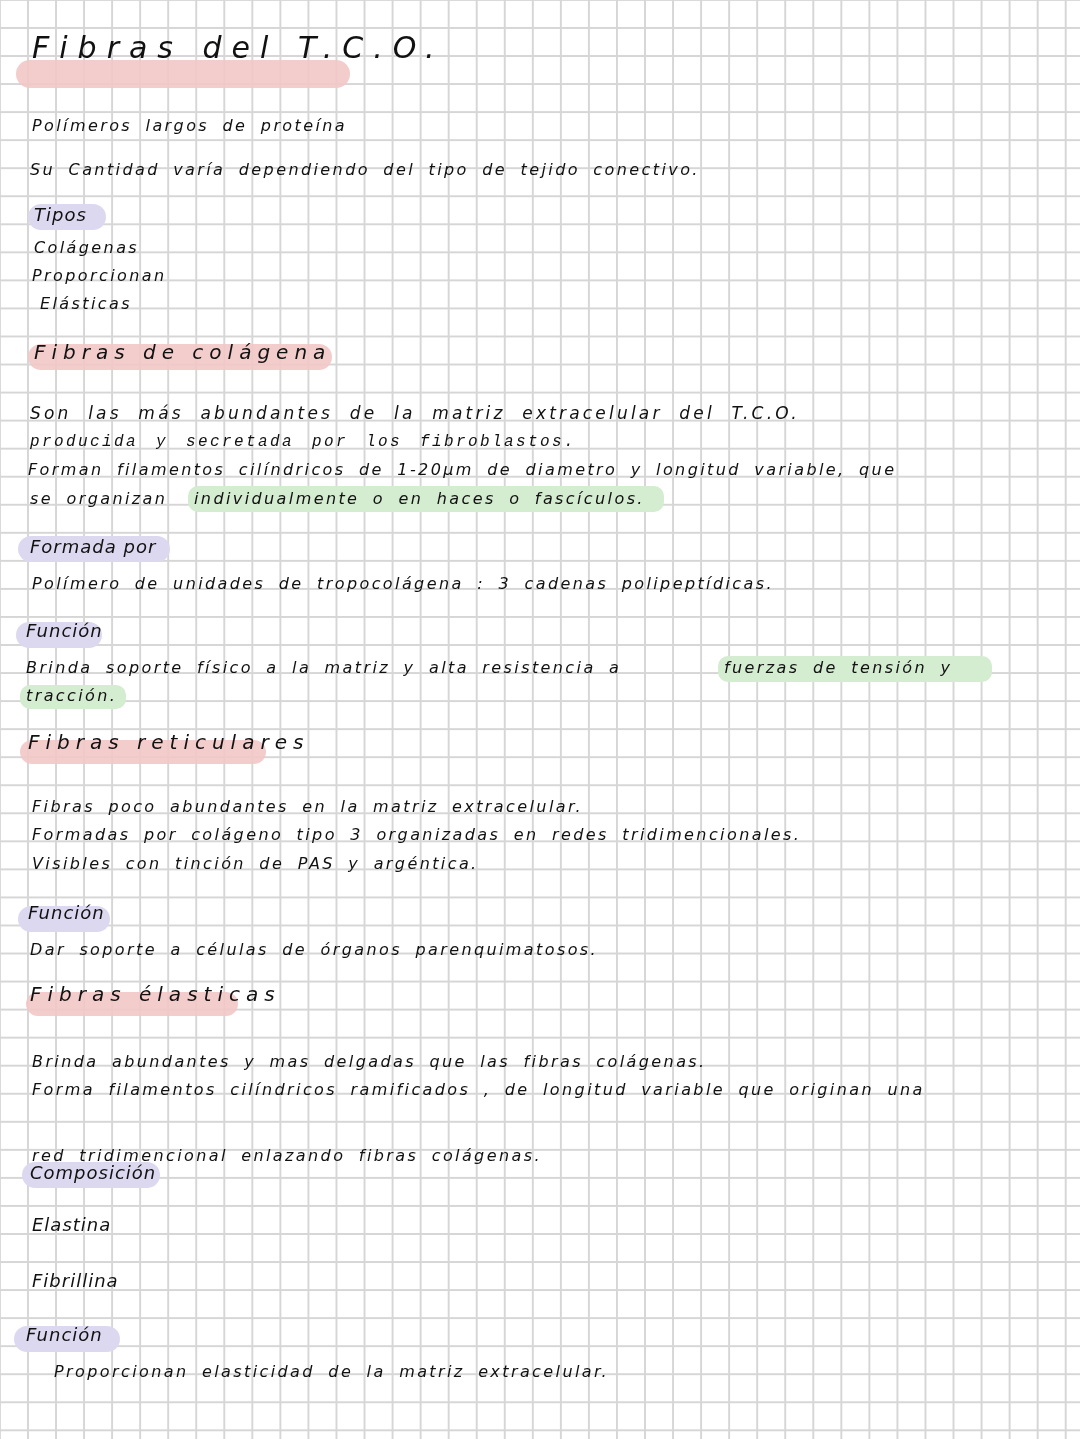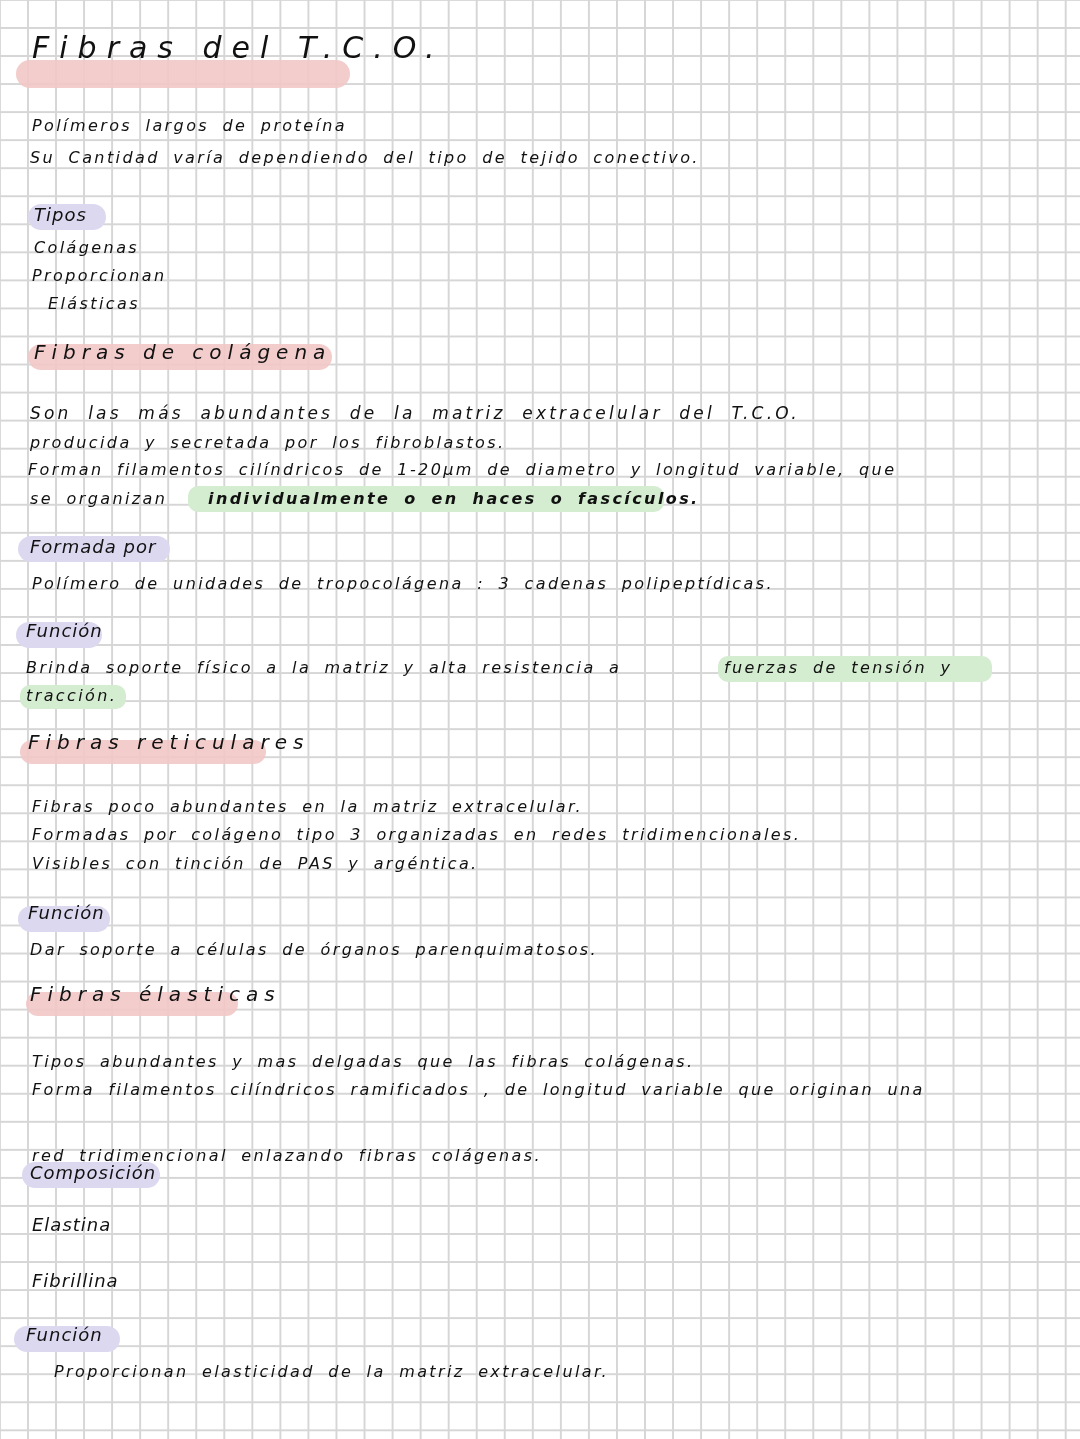--- a/index.html
+++ b/index.html
@@ -29,37 +29,37 @@
 </style>
 </head>
 <body>
 
 <div class="hl-pink" style="left:16px;top:60px;width:334px;height:28px;"></div>
 <div class="abs title" style="left:32px;top:30px;">
   <span>Fibras del T.C.O.</span>
 </div>
 
 <div class="abs text-sm" style="left:32px;top:116px;">Polímeros largos de proteína</div>
-<div class="abs text-sm" style="left:30px;top:148px;">Su Cantidad varía dependiendo del tipo de tejido conectivo.</div>
+<div class="abs text-sm" style="left:30px;top:160px;">Su Cantidad varía dependiendo del tipo de tejido conectivo.</div>
 
 <div class="hl-purple" style="left:28px;top:204px;width:78px;height:26px;"></div>
 <div class="abs sub" style="left:34px;top:204px;">Tipos</div>
 <div class="abs text-sm" style="left:34px;top:238px;">Colágenas</div>
 <div class="abs text-sm" style="left:32px;top:266px;">Proporcionan</div>
-<div class="abs text-sm" style="left:48px;top:294px;">Elásticas</div>
+<div class="abs text-sm" style="left:40px;top:294px;">Elásticas</div>
 
 <div class="hl-pink" style="left:28px;top:344px;width:304px;height:26px;"></div>
 <div class="abs h2" style="left:34px;top:340px;text-align:right;">Fibras de colágena</div>
 
 <div class="abs text" style="left:30px;top:403px;">Son las más abundantes de la matriz extracelular del T.C.O.</div>
-<div class="abs text-sm" style="left:30px;top:433px;">producida y secretada por los fibroblastos.</div>
+<div class="abs text-sm" style="left:30px;top:433px;font-family:Liberation Mono, monospace;">producida y secretada por los fibroblastos.</div>
 <div class="abs text-sm" style="left:28px;top:460px;text-align:right;">Forman filamentos cilíndricos de 1-20µm de diametro y longitud variable, que</div>
 <div class="abs text-sm" style="left:30px;top:489px;">se organizan</div>
 <div class="hl-green" style="left:188px;top:486px;width:476px;height:26px;"></div>
-<div class="abs text-sm" style="left:208px;top:489px;font-weight:bold;">individualmente o en haces o fascículos.</div>
+<div class="abs text-sm" style="left:194px;top:489px;">individualmente o en haces o fascículos.</div>
 
 <div class="hl-purple" style="left:18px;top:536px;width:152px;height:26px;"></div>
 <div class="abs sub" style="left:30px;top:536px;">Formada por</div>
 <div class="abs text-sm" style="left:32px;top:574px;">Polímero de unidades de tropocolágena : 3 cadenas polipeptídicas.</div>
 
 <div class="hl-purple" style="left:16px;top:622px;width:86px;height:26px;"></div>
 <div class="abs sub" style="left:26px;top:620px;">Función</div>
 <div class="abs text-sm" style="left:26px;top:658px;">Brinda soporte físico a la matriz y alta resistencia a</div>
 <div class="hl-green" style="left:718px;top:656px;width:274px;height:26px;"></div>
 <div class="abs text-sm" style="left:724px;top:658px;">fuerzas de tensión y</div>
@@ -73,21 +73,21 @@
 <div class="abs text-sm" style="left:32px;top:825px;">Formadas por colágeno tipo 3 organizadas en redes tridimencionales.</div>
 <div class="abs text-sm" style="left:32px;top:854px;">Visibles con tinción de PAS y argéntica.</div>
 
 <div class="hl-purple" style="left:18px;top:906px;width:92px;height:26px;"></div>
 <div class="abs sub" style="left:28px;top:902px;">Función</div>
 <div class="abs text-sm" style="left:30px;top:940px;">Dar soporte a células de órganos parenquimatosos.</div>
 
 <div class="hl-pink" style="left:26px;top:992px;width:212px;height:24px;"></div>
 <div class="abs h2" style="left:30px;top:982px;">Fibras élasticas</div>
 
-<div class="abs text-sm" style="left:32px;top:1052px;">Tipos abundantes y mas delgadas que las fibras colágenas.</div>
+<div class="abs text-sm" style="left:32px;top:1052px;">Brinda abundantes y mas delgadas que las fibras colágenas.</div>
 <div class="abs text-sm" style="left:32px;top:1080px;">Forma filamentos cilíndricos ramificados , de longitud variable que originan una</div>
 <div class="abs text-sm" style="left:32px;top:1146px;text-align:right;">red tridimencional enlazando fibras colágenas.</div>
 
 <div class="hl-purple" style="left:22px;top:1162px;width:138px;height:26px;"></div>
 <div class="abs sub" style="left:30px;top:1162px;">Composición</div>
 <div class="abs sub" style="left:32px;top:1214px;">Elastina</div>
 <div class="abs sub" style="left:32px;top:1270px;">Fibrillina</div>
 
 <div class="hl-purple" style="left:14px;top:1326px;width:106px;height:26px;"></div>
 <div class="abs sub" style="left:26px;top:1324px;">Función</div>

